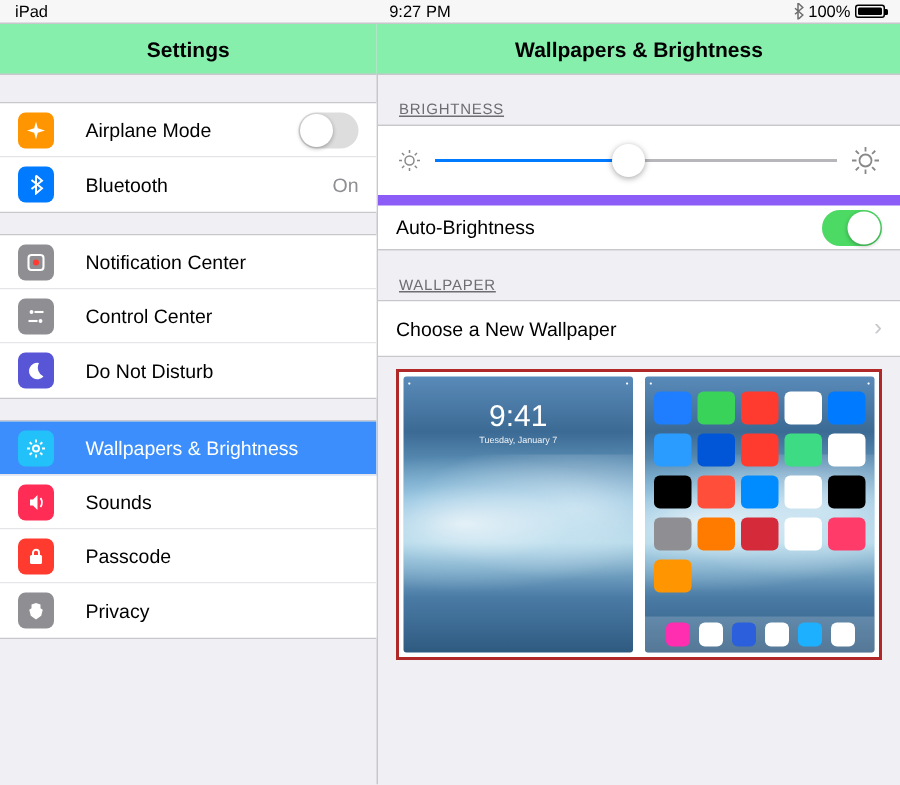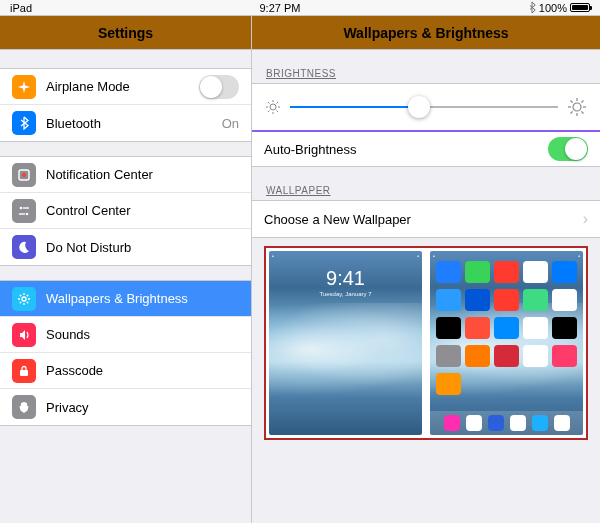--- a/index.html
+++ b/index.html
@@ -34,36 +34,36 @@
 .right-pane {
   flex: 1;
   background: #efeff4;
   display: flex; flex-direction: column;
 }
 .header {
   height: 34px;
   display: flex; align-items: center; justify-content: center;
   font-weight: 600;
   font-size: 14px;
-  background: #a16207;
+  background: #86efac;
   border-bottom: 1px solid #c8c7cc;
 }
 .list { overflow-y: auto; flex: 1; }
 .group { margin-top: 14px; background:#fff; border-top:1px solid #c8c7cc; border-bottom:1px solid #c8c7cc; }
 .group-first { margin-top: 18px; }
 .row {
   height: 36px; padding: 0 12px;
   display: flex; align-items: center;
   border-bottom: 1px solid #e5e5e9;
   background: #fff;
   position: relative;
 }
 .row:last-child { border-bottom: none; }
 .row.selected { background: #3b8efb; color: #fff; }
-.row .label { flex: 1; margin-left: 10px; font-size:13px; }
+.row .label { flex: 1; margin-left: 21px; font-size:13px; }
 .row .accessory { color: #8e8e93; font-size: 13px; margin-left: auto; }
 .icon {
   width: 24px; height: 24px; border-radius: 5px;
   display: flex; align-items: center; justify-content: center;
   flex: 0 0 24px;
   color: #fff; font-size: 13px; font-weight: 500;
 }
 .ios-switch {
   width: 40px; height: 24px; border-radius: 12px;
   background: #ddd; position: relative; flex: 0 0 40px;
@@ -306,21 +306,21 @@
                   <line x1="0" y1="9" x2="3" y2="9"></line>
                   <line x1="15" y1="9" x2="18" y2="9"></line>
                   <line x1="2.5" y1="2.5" x2="4.6" y2="4.6"></line>
                   <line x1="13.4" y1="13.4" x2="15.5" y2="15.5"></line>
                   <line x1="2.5" y1="15.5" x2="4.6" y2="13.4"></line>
                   <line x1="13.4" y1="4.6" x2="15.5" y2="2.5"></line>
                 </g>
               </svg>
           </span>
         </div>
-        <div class="row" style="border-top:2px solid #8b5cf6;">
+        <div class="row" style="border-top:7px solid #8b5cf6;">
           <span class="label" style="margin-left:0;">Auto-Brightness</span>
           <div id="auto-brightness-switch" class="ios-switch on">
               <div class="knob"></div>
             </div>
         </div>
       </div>
 
       <div class="section-header">WALLPAPER</div>
       <div class="wallpaper-block">
         <div class="row">

